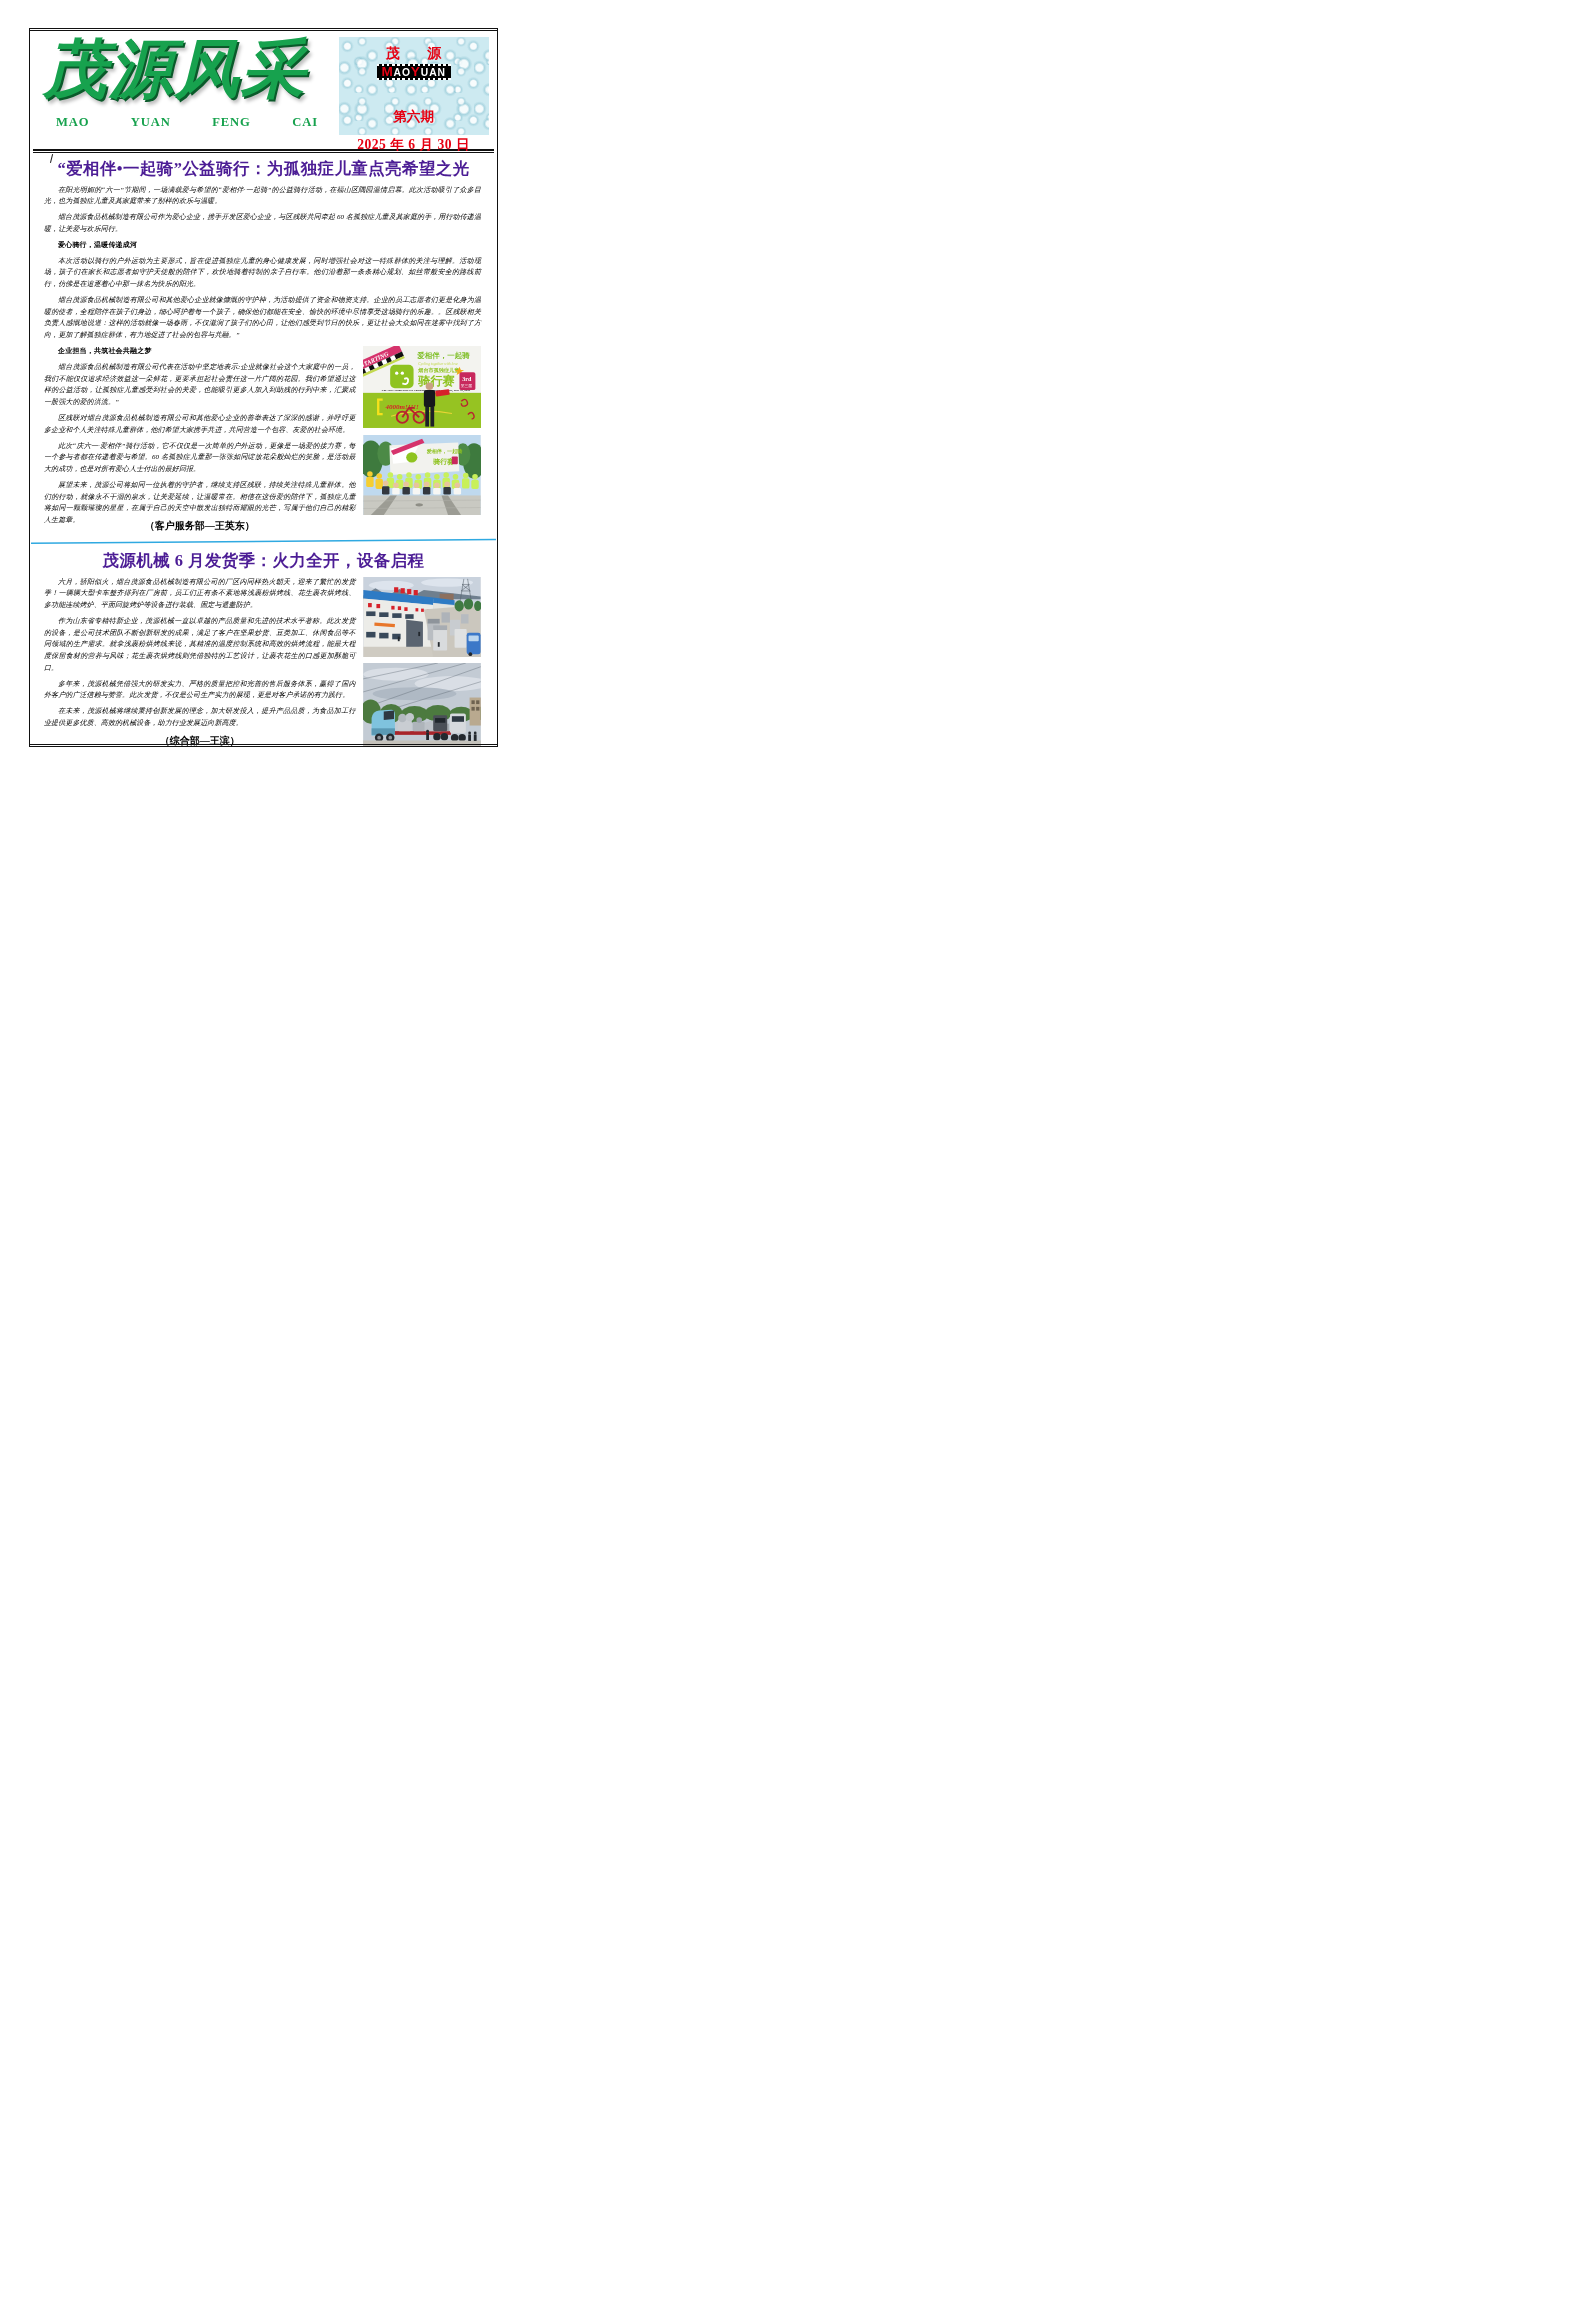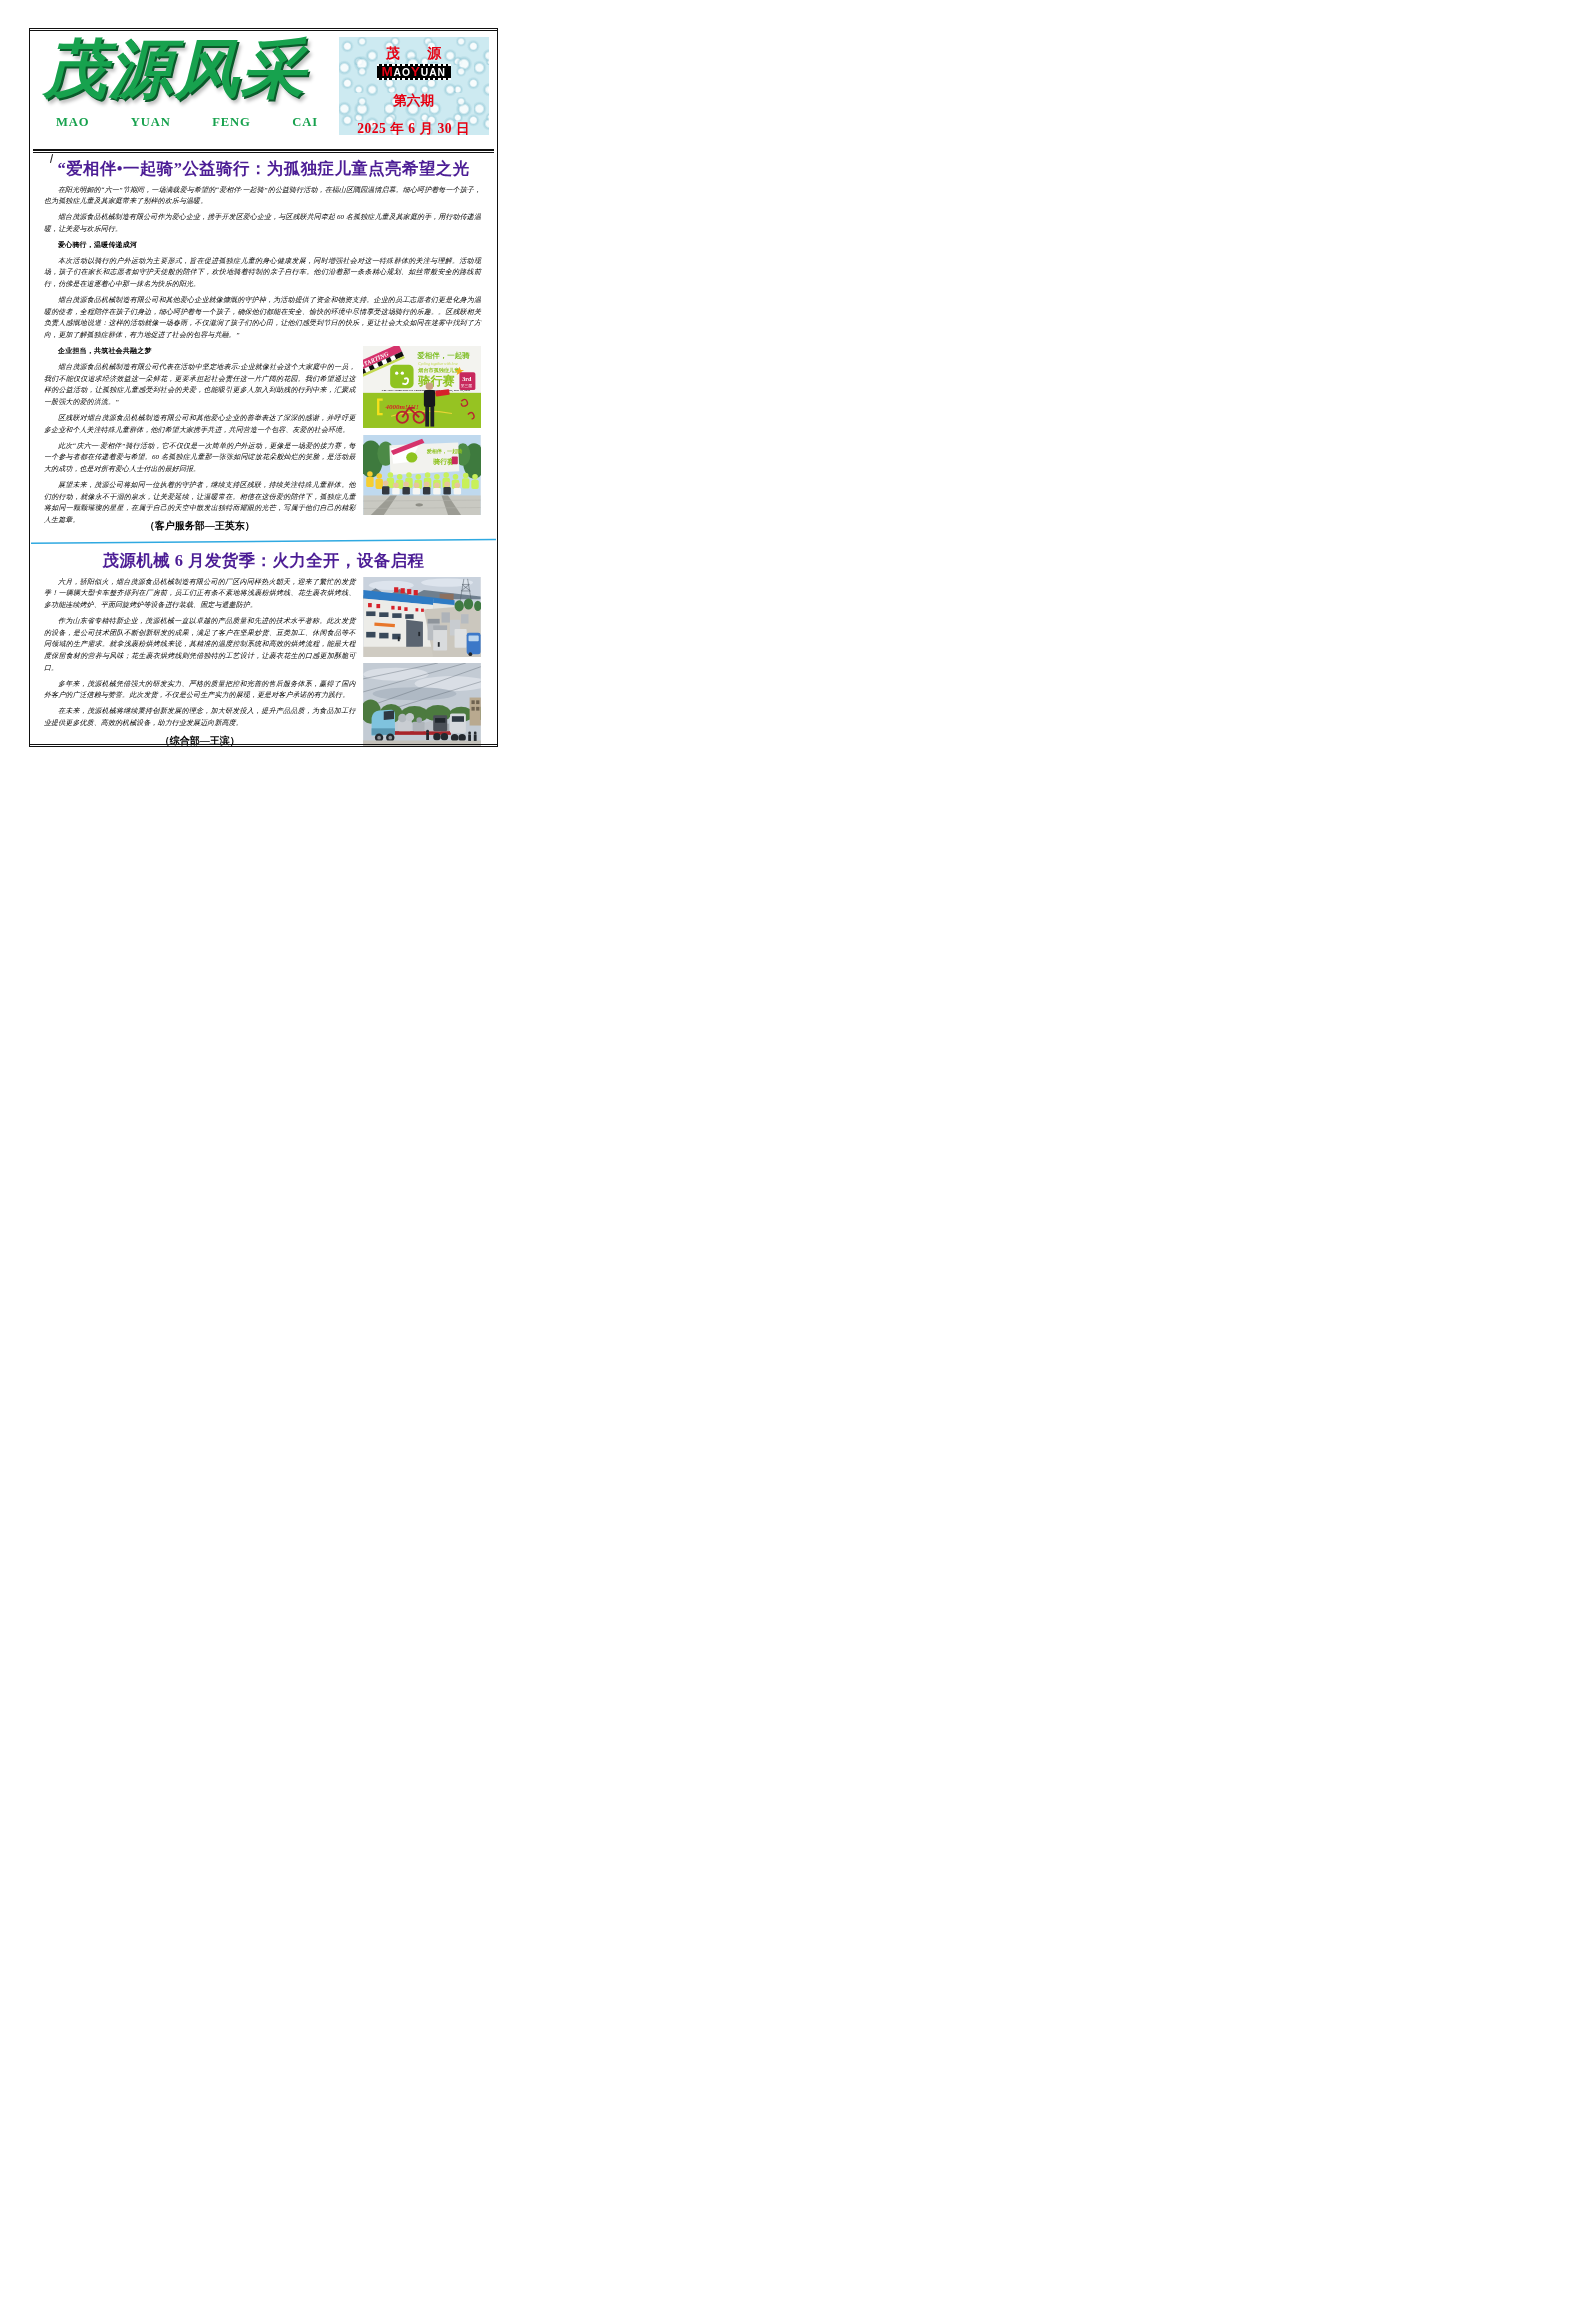--- a/index.html
+++ b/index.html
@@ -30,21 +30,21 @@
                radial-gradient(circle at 60% 88%, rgba(255,255,255,.85) 0 2.3px, rgba(140,195,210,.5) 3.7px, rgba(205,234,241,0) 5.6px);
              background-size:42px 37px,33px 30px,51px 45px,39px 34px,45px 41px,33px 28px;}
   .logo-cn{margin-top:7.5px;font-size:14px;font-weight:bold;color:#E60012;letter-spacing:12px;text-indent:12px;}
   .logo-bar{position:relative;display:inline-block;margin-top:0.9px;padding:1.4px 4.7px;background:#000;
             font-family:"Liberation Sans","DejaVu Sans",sans-serif;font-weight:bold;line-height:1;}
   .logo-bar:before,.logo-bar:after{content:"";position:absolute;left:0;right:0;height:1.9px;
             background-image:repeating-linear-gradient(90deg,#fff 0 2.3px,#000 2.3px 5.1px);}
   .logo-bar:before{top:0.5px}.logo-bar:after{bottom:0.5px}
   .logo-bar .w{color:#fff;font-size:10.3px;letter-spacing:0.9px;}
   .logo-bar .r{color:#E60012;font-size:13.6px;letter-spacing:0.9px;}
-  .issue-no{margin-top:12px;font-size:13.6px;font-weight:bold;color:#E60012;}
+  .issue-no{margin-top:28px;font-size:13.6px;font-weight:bold;color:#E60012;}
   .issue-date{margin-top:10.3px;font-size:13.6px;font-weight:bold;color:#E60012;letter-spacing:0.5px;}
 
   .double-rule{margin:2.8px 2.8px 0 2.8px;}
   .double-rule .thick{height:1.4px;background:#111;}
   .double-rule .thin{height:0.5px;background:#111;margin-top:0.9px;}
   .slash-artifact{position:absolute;left:20.6px;top:125px;width:0.9px;height:9.3px;background:#222;transform:rotate(14deg);}
 
   
   .art-body{padding:0 16px 0 14px;}
   .headline{font-size:16.4px;font-weight:bold;color:#4c1d95;text-align:center;letter-spacing:0.5px;line-height:1.25;}
@@ -91,21 +91,21 @@
 
     <div class="double-rule">
       <div class="thick"></div>
         <div class="thin"></div>
     </div>
     <span class="slash-artifact"></span>
 
     <div class="headline headline1">“爱相伴•一起骑”公益骑行：为孤独症儿童点亮希望之光</div>
 
     <div class="art-body">
-      <p>在阳光明媚的“六一”节期间，一场满载爱与希望的“爱相伴·一起骑”的公益骑行活动，在福山区隅园温情启幕。细心呵护着每一个孩子，也为孤独症儿童及其家庭带来了别样的欢乐与温暖。</p>
+      <p>在阳光明媚的“六一”节期间，一场满载爱与希望的“爱相伴·一起骑”的公益骑行活动，在福山区隅园温情启幕。此次活动吸引了众多目光，也为孤独症儿童及其家庭带来了别样的欢乐与温暖。</p>
       <p>烟台茂源食品机械制造有限公司作为爱心企业，携手开发区爱心企业，与区残联共同牵起 60 名孤独症儿童及其家庭的手，用行动传递温暖，让关爱与欢乐同行。</p>
       <p class="subhead">爱心骑行，温暖传递成河</p>
       <p>本次活动以骑行的户外运动为主要形式，旨在促进孤独症儿童的身心健康发展，同时增强社会对这一特殊群体的关注与理解。活动现场，孩子们在家长和志愿者如守护天使般的陪伴下，欢快地骑着特制的亲子自行车。他们沿着那一条条精心规划、如丝带般安全的路线前行，仿佛是在追逐着心中那一抹名为快乐的阳光。</p>
       <p>烟台茂源食品机械制造有限公司和其他爱心企业就像慷慨的守护神，为活动提供了资金和物资支持。企业的员工志愿者们更是化身为温暖的使者，全程陪伴在孩子们身边，细心呵护着每一个孩子，确保他们都能在安全、愉快的环境中尽情享受这场骑行的乐趣。。区残联相关负责人感慨地说道：这样的活动就像一场春雨，不仅滋润了孩子们的心田，让他们感受到节日的快乐，更让社会大众如同在迷雾中找到了方向，更加了解孤独症群体，有力地促进了社会的包容与共融。”</p>
 
       <div class="photo-col">
 
         <span class="photo">
           <svg width="118" height="82" viewBox="0 0 252 175" xmlns="http://www.w3.org/2000/svg">
             <rect x="0" y="0" width="252" height="100" fill="#F3F3EF"></rect>

